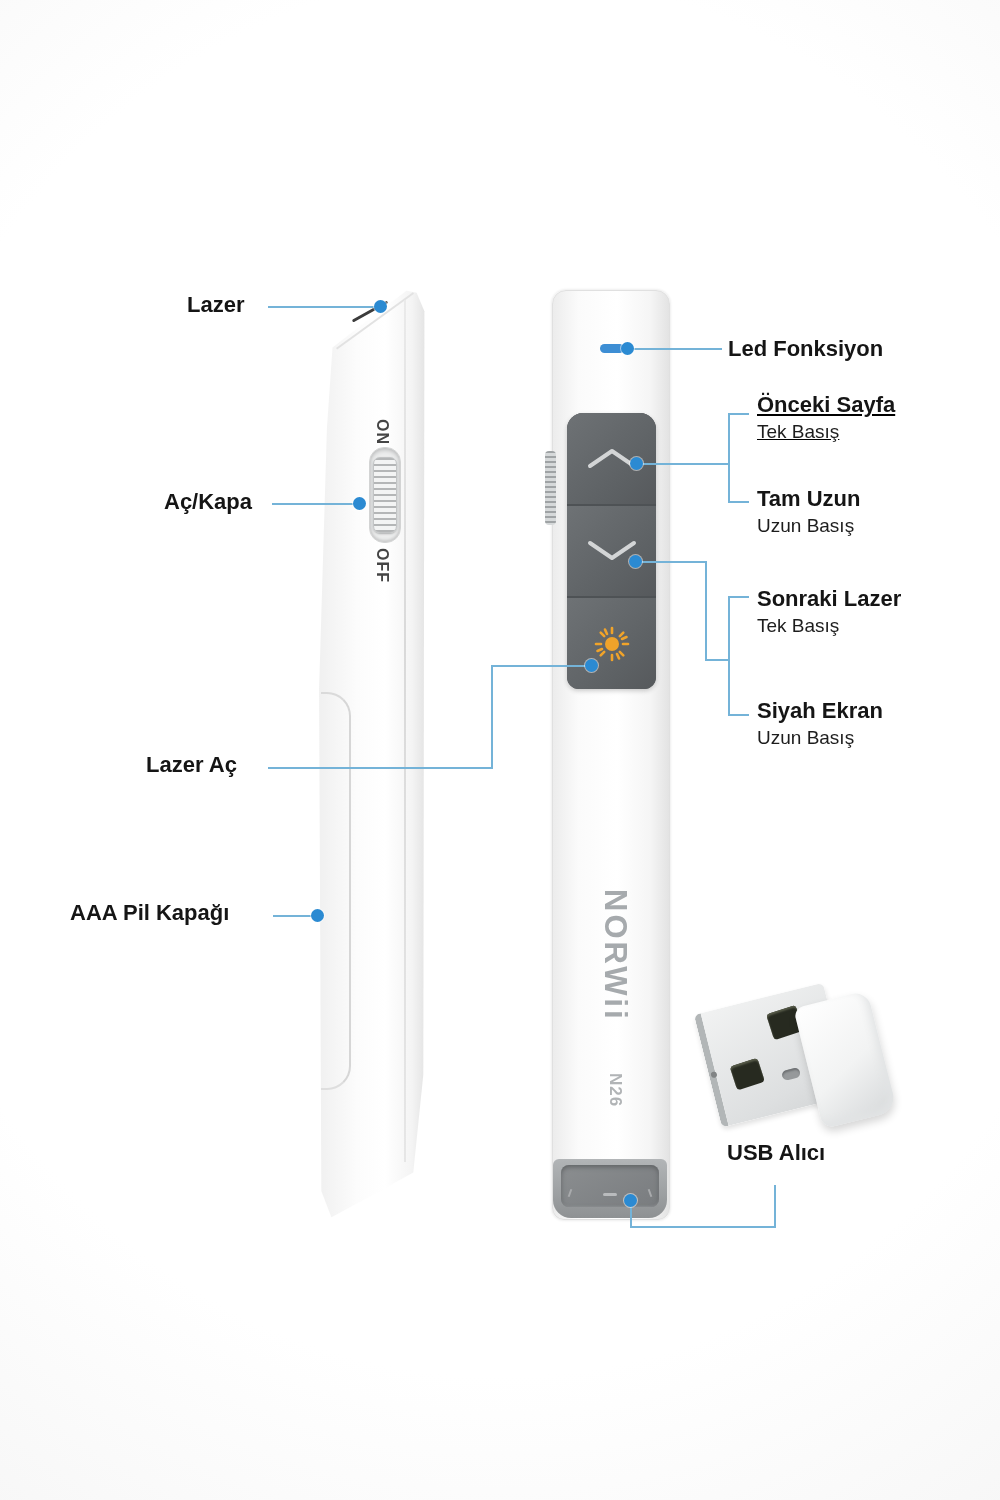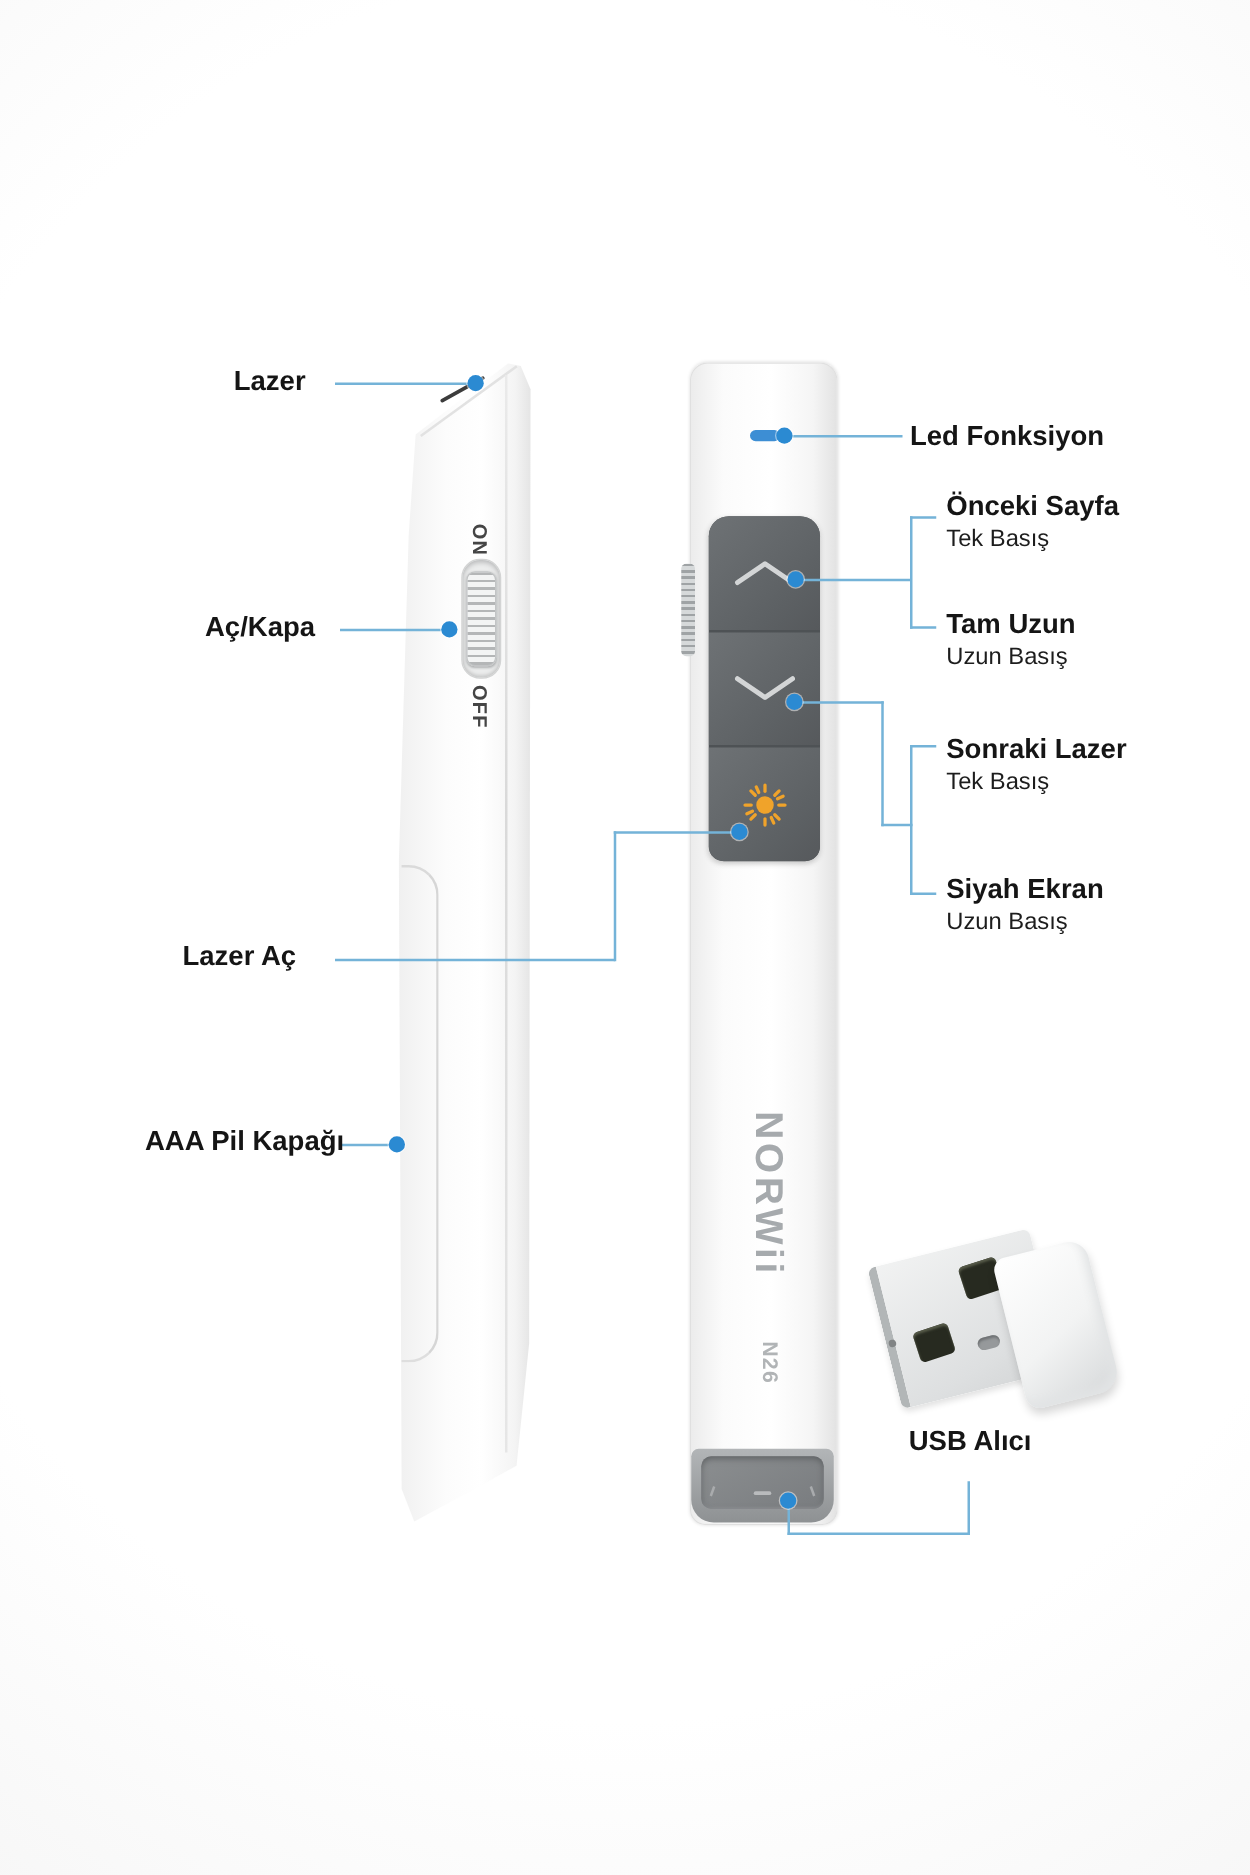--- a/index.html
+++ b/index.html
@@ -204,25 +204,25 @@
   <div class="abs dot" style="left:311px;top:909px;"></div>
 
   <div class="abs cline v" style="left:630px;top:1201px;height:27px;"></div>
   <div class="abs cline h" style="left:630px;top:1226px;width:146px;"></div>
   <div class="abs cline v" style="left:774px;top:1185px;height:43px;"></div>
   <div class="abs dot" style="left:624px;top:1194px;"></div>
 
   <div class="abs lbl" style="left:187px;top:292px;">Lazer</div>
   <div class="abs lbl" style="left:164px;top:489px;">Aç/Kapa</div>
   <div class="abs lbl" style="left:146px;top:752px;">Lazer Aç</div>
-  <div class="abs lbl" style="left:70px;top:900px;margin-left:46px;">AAA Pil Kapağı</div>
+  <div class="abs lbl" style="left:70px;top:900px;">AAA Pil Kapağı</div>
 
   <div class="abs lbl" style="left:728px;top:336px;">Led Fonksiyon</div>
 
-  <div class="abs" style="left:757px;top:392px;">
+  <div class="abs" style="left:757px;top:392px;text-decoration:underline;">
     <div class="lbl">Önceki Sayfa</div>
     <div class="sub">Tek Basış</div>
   </div>
 
   <div class="abs" style="left:757px;top:486px;">
     <div class="lbl">Tam Uzun</div>
     <div class="sub">Uzun Basış</div>
   </div>
 
   <div class="abs" style="left:757px;top:586px;">

